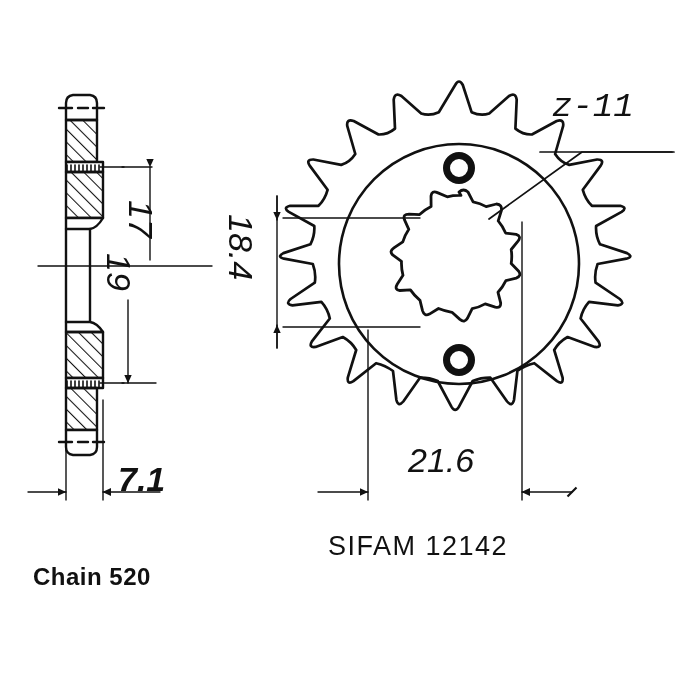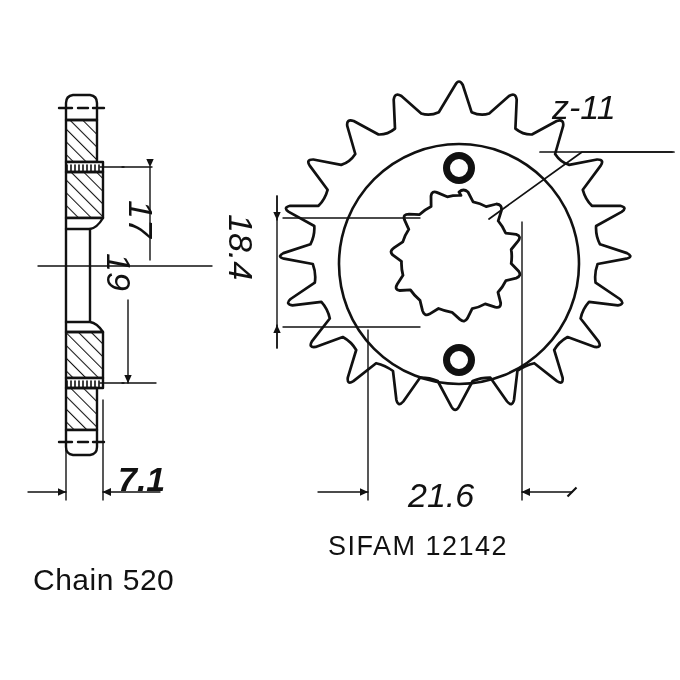--- a/index.html
+++ b/index.html
@@ -14,23 +14,23 @@
   .lbl{
     position:absolute;
     font-family:"Liberation Sans", sans-serif;
     color:#111;
     white-space:nowrap;
     line-height:1;
     user-select:none;
   }
   .dim{ font-size:34px; font-style:italic; font-weight:400; letter-spacing:0px;}
   .dim-rot{ transform-origin:left top; }
-  .title{ font-size:30px; font-weight:400; letter-spacing:0.5px;}
+  .title{ font-size:24px; font-weight:700; letter-spacing:0.5px;}
   .partno{ font-size:27px; font-weight:400; letter-spacing:1.5px;text-align:right;}
-  .zlbl{ font-size:34px; font-style:italic;}
+  .zlbl{ font-size:34px; font-style:italic;font-family:Liberation Mono, monospace;}
 </style>
 </head>
 <body>
 
 <div id="sheet">
 
   <svg id="drawing" viewBox="0 0 680 680" xmlns="http://www.w3.org/2000/svg">
     <defs>
 
       <pattern id="hatch" width="9" height="9" patternTransform="rotate(-45)" patternUnits="userSpaceOnUse">
@@ -208,19 +208,19 @@
   <div class="lbl dim dim-rot" style="left:158px; top:200px; transform:rotate(90deg);">17</div>
 
   <div class="lbl dim dim-rot" style="left:136px; top:253px; transform:rotate(90deg);">19</div>
 
   <div class="lbl dim" style="left:118px; top:462px;font-weight:bold;">7.1</div>
 
   <div class="lbl title" style="left:33px; top:565px;">Chain 520</div>
 
   <div class="lbl dim dim-rot" style="left:258px; top:214px; transform:rotate(90deg);">18.4</div>
 
-  <div class="lbl dim" style="left:408px; top:478px;">21.6</div>
+  <div class="lbl dim" style="left:408px; top:443px;">21.6</div>
 
   <div class="lbl zlbl" style="left:552px; top:90px;">z-11</div>
 
   <div class="lbl partno" style="left:328px; top:533px;">SIFAM   12142</div>
 
 </div>
 
 </body></html>

